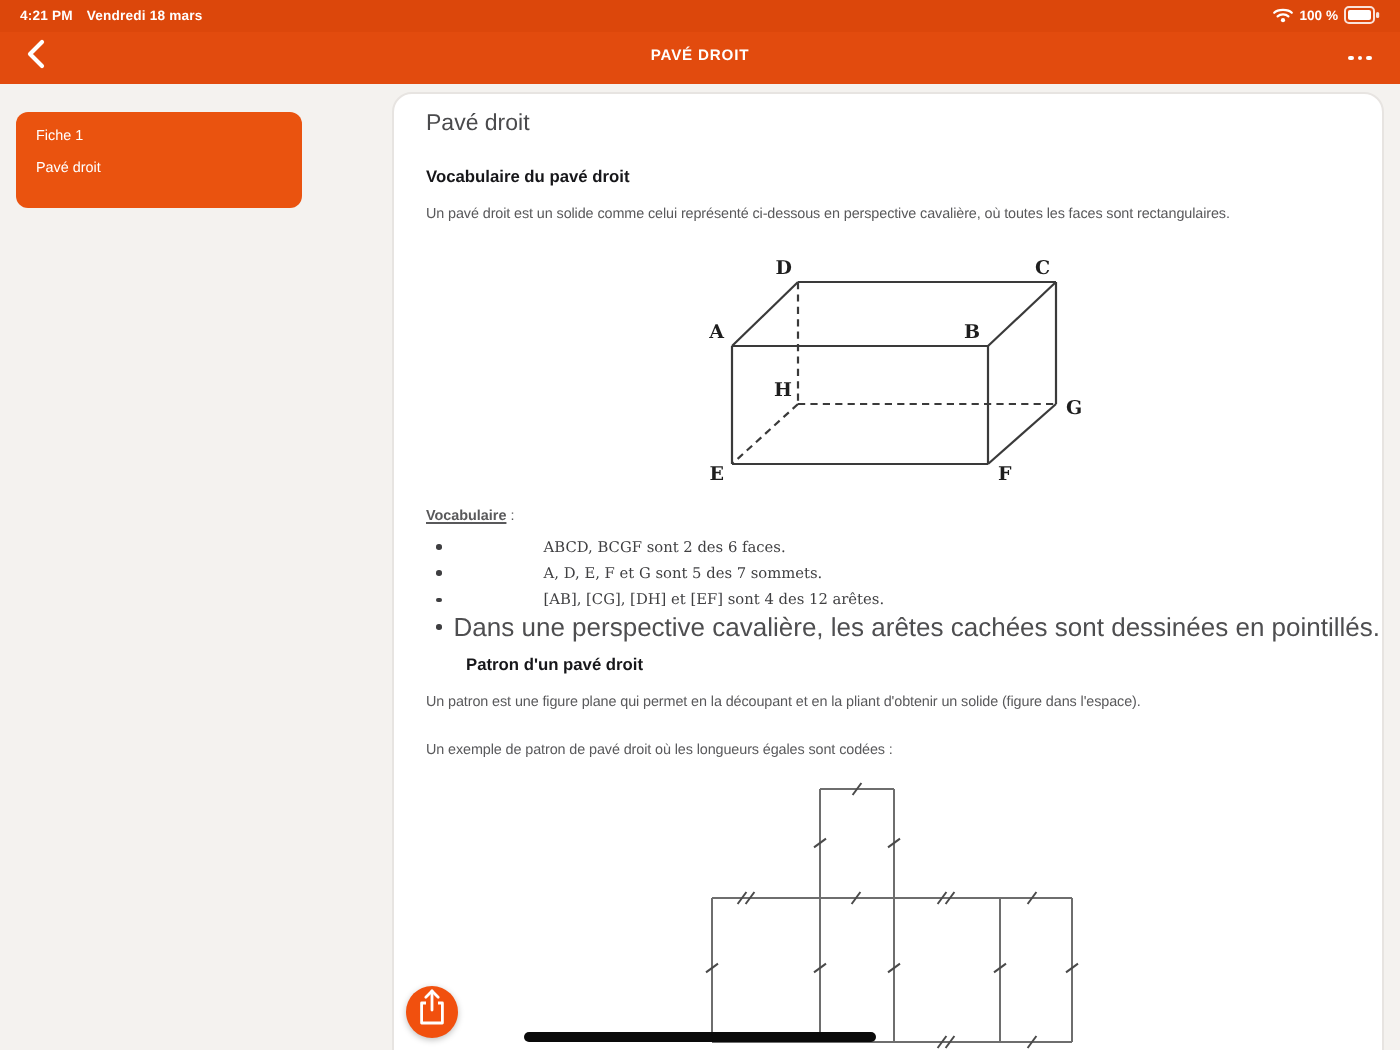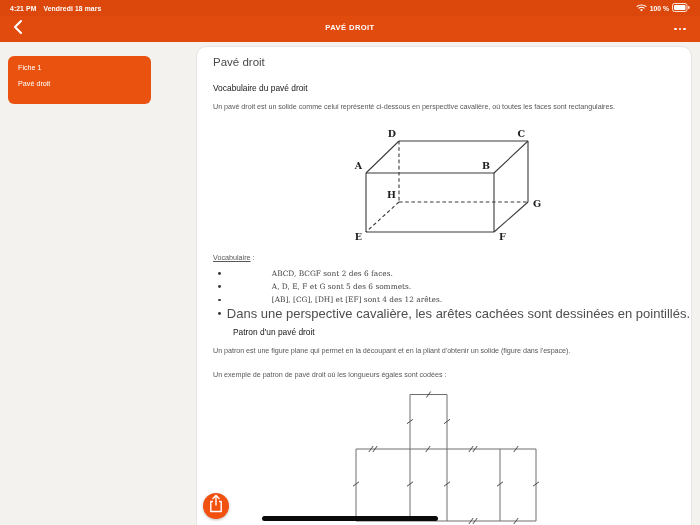--- a/index.html
+++ b/index.html
@@ -29,29 +29,29 @@
   .side-card{position:absolute;left:8px;top:56px;width:143px;height:48px;background:var(--card-orange);
     border-radius:6px;color:#fff;padding:7px 10px;cursor:pointer;}
   .side-card .l1{font-size:7.2px;margin-bottom:6.5px;}
   .side-card .l2{font-size:7.2px;}
 
   
   .content-card{position:absolute;left:196px;top:46px;width:496px;height:500px;background:#fff;
     border:1px solid var(--card-border);border-radius:10px;overflow:hidden;}
   .abs{position:absolute;white-space:nowrap;}
   .page-title{left:16px;top:9px;font-size:11.5px;color:var(--title-text);}
-  .sec-heading{font-size:8.4px;font-weight:normal;color:var(--heading-text);left:16px;text-align:center;}
+  .sec-heading{font-size:8.4px;font-weight:bold;color:var(--heading-text);left:16px;text-align:center;}
   .h-vocab{top:36px;}
   .h-patron{top:280px;padding-left:20px;}
   .para{font-size:7.2px;color:var(--body-text);left:16px;letter-spacing:-0.05px;}
   .p-intro{top:55px;text-align:center;}
   .p-patron1{top:299px;}
   .p-patron2{top:323px;}
   .vocab-label{left:16px;top:206px;font-size:7.2px;color:var(--body-text);}
-  .vocab-label .u{text-decoration:underline;}
+  .vocab-label .u{text-decoration:underline;font-weight:bold;}
   .bullets{left:16px;top:223px;}
   .bullet-item{display:flex;align-items:flex-start;margin-bottom:5.6px;font-size:13px;color:#4E4E50;line-height:7.6px;}
   .bullet-item .dot{width:2.8px;height:2.8px;border-radius:50%;background:#3E3E40;margin:2.2px 6px 0 5px;flex:none;}
   .bullet-item.serif{font-family:"DejaVu Serif",serif;font-size:7.4px;color:#3F3F41;gap:45px;}
 
   .fig-cuboid{position:absolute;left:144px;top:72px;}
   .fig-net{position:absolute;left:149px;top:344px;}
   .fig-cuboid line, .fig-cuboid path{stroke:var(--figure-line);stroke-width:1.1;fill:none;}
   .fig-cuboid .dash{stroke-dasharray:3.6,2.6;}
   .fig-cuboid text{font-family:"DejaVu Serif",serif;font-size:9.5px;font-weight:bold;fill:#1E1E1E;}
@@ -155,21 +155,21 @@
       <span class="u">Vocabulaire</span><span> :</span>
     </div>
 
     <div class="abs bullets">
       <div class="bullet-item serif">
         <span class="dot"></span>
         <span>ABCD, BCGF sont 2 des 6 faces.</span>
       </div>
       <div class="bullet-item serif">
         <span class="dot"></span>
-        <span>A, D, E, F et G sont 5 des 6 sommets.</span>
+        <span>A, D, E, F et G sont 5 des 7 sommets.</span>
       </div>
       <div class="bullet-item serif">
         <span class="dot"></span>
         <span>[AB], [CG], [DH] et [EF] sont 4 des 12 arêtes.</span>
       </div>
       <div class="bullet-item">
         <span class="dot"></span>
         <span>Dans une perspective cavalière, les arêtes cachées sont dessinées en pointillés.</span>
       </div>
     </div>

